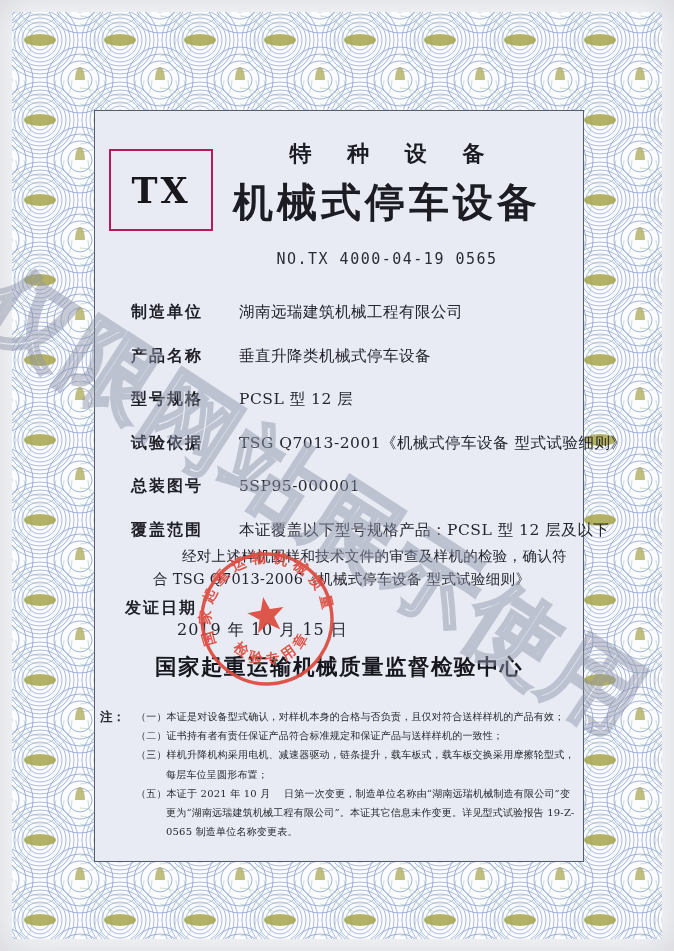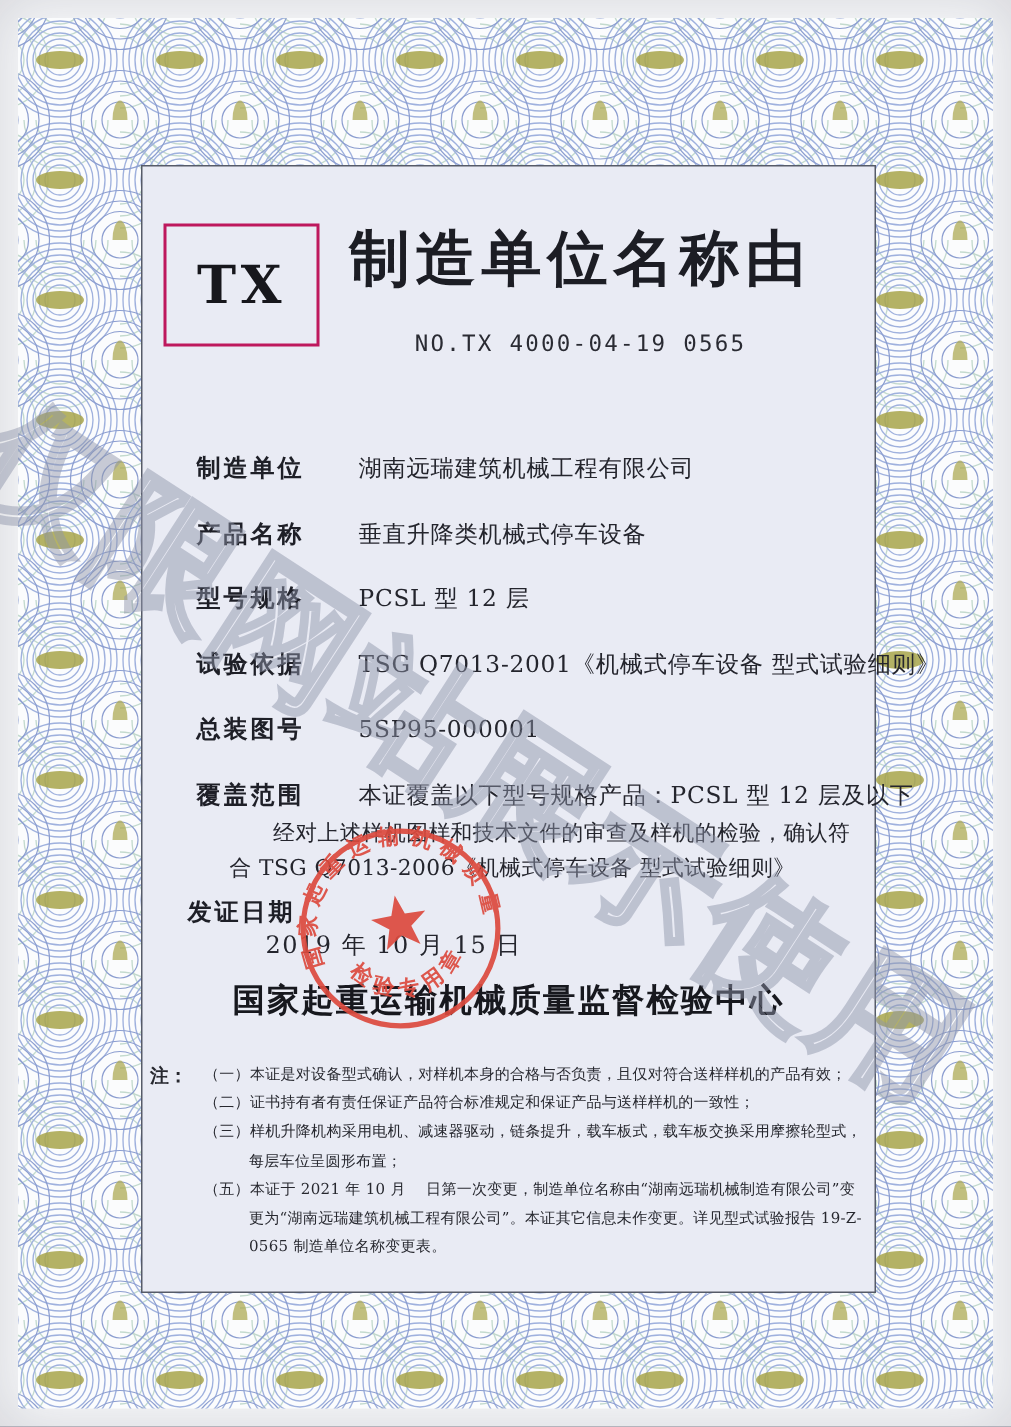--- a/index.html
+++ b/index.html
@@ -118,21 +118,22 @@
     <rect x="12" y="12" width="650" height="927" fill="url(#guil)"></rect>
   </svg>
 
   <div class="panel">
 
     <div class="tx-box">
       <span>TX</span>
     </div>
 
     <div class="header">
-      <div class="title">制造单位名称由</div>
+      <div class="supertitle">特 种 设 备</div>
+      <div class="title">机械式停车设备</div>
       <div class="cert-no">NO.TX 4000-04-19 0565</div>
     </div>
 
     <div class="fields">
       <div class="field-row">
         <span class="flabel">制造单位</span>
         <span class="fvalue">湖南远瑞建筑机械工程有限公司</span>
       </div>
       <div class="field-row">
         <span class="flabel">产品名称</span>

